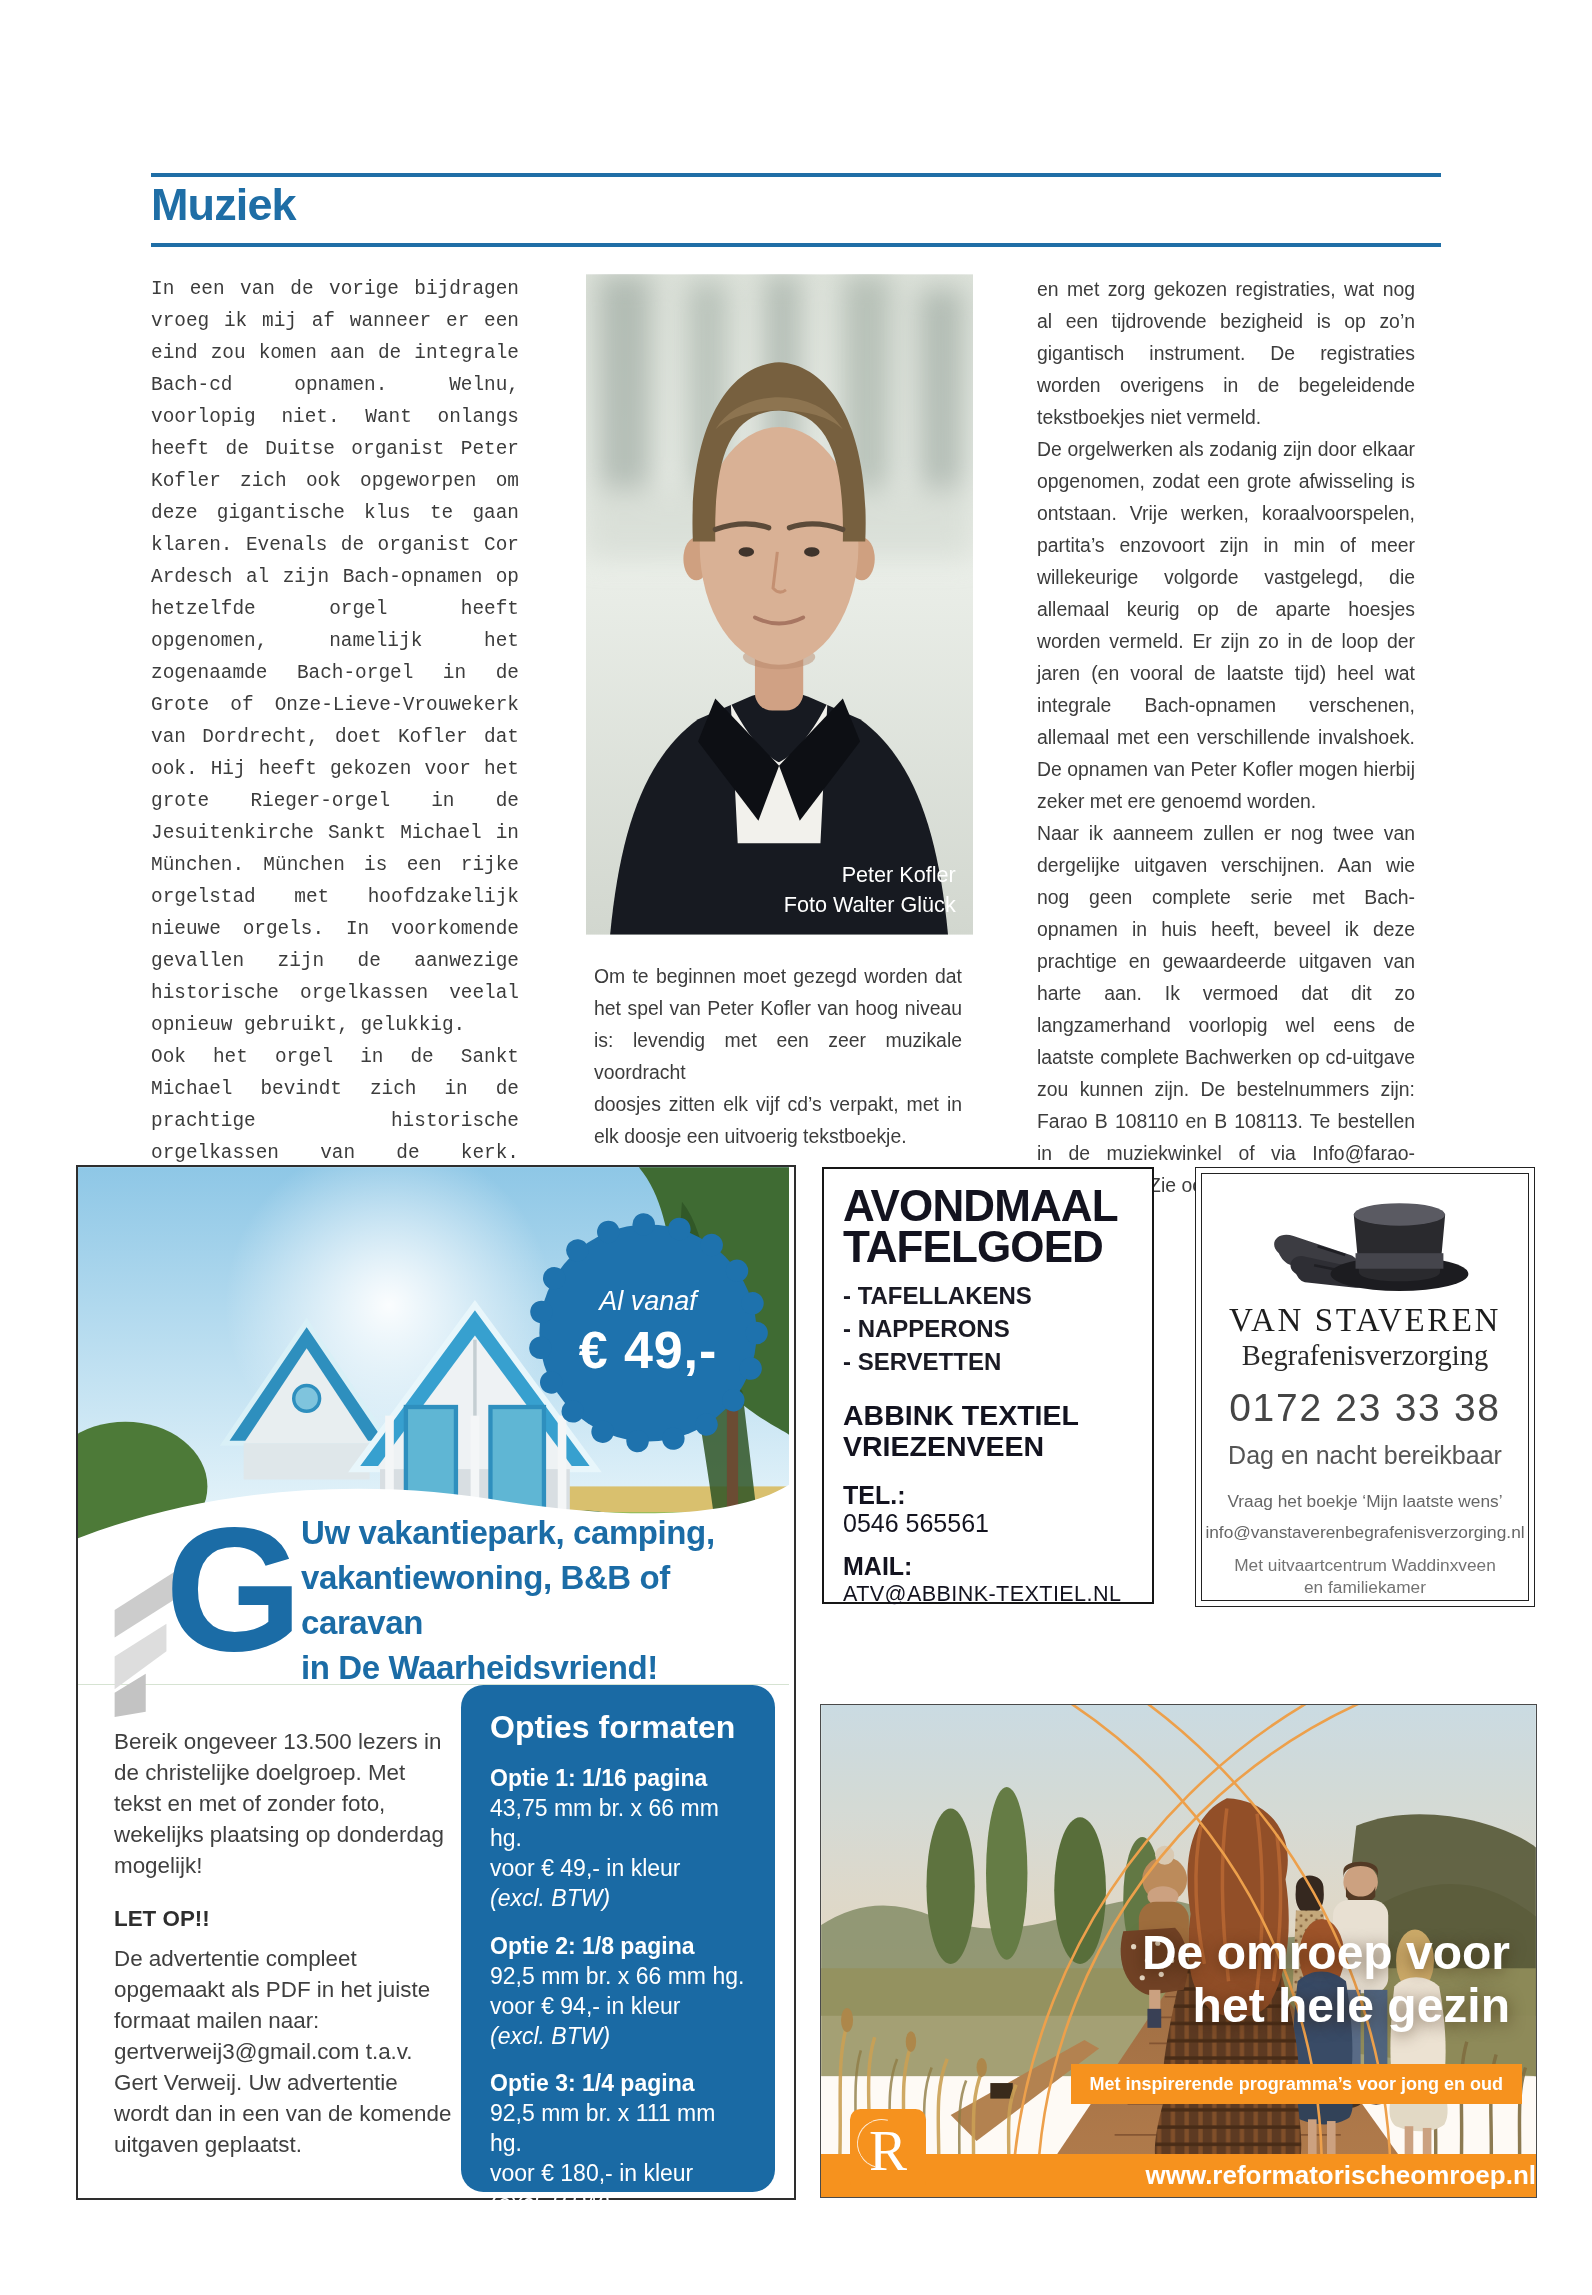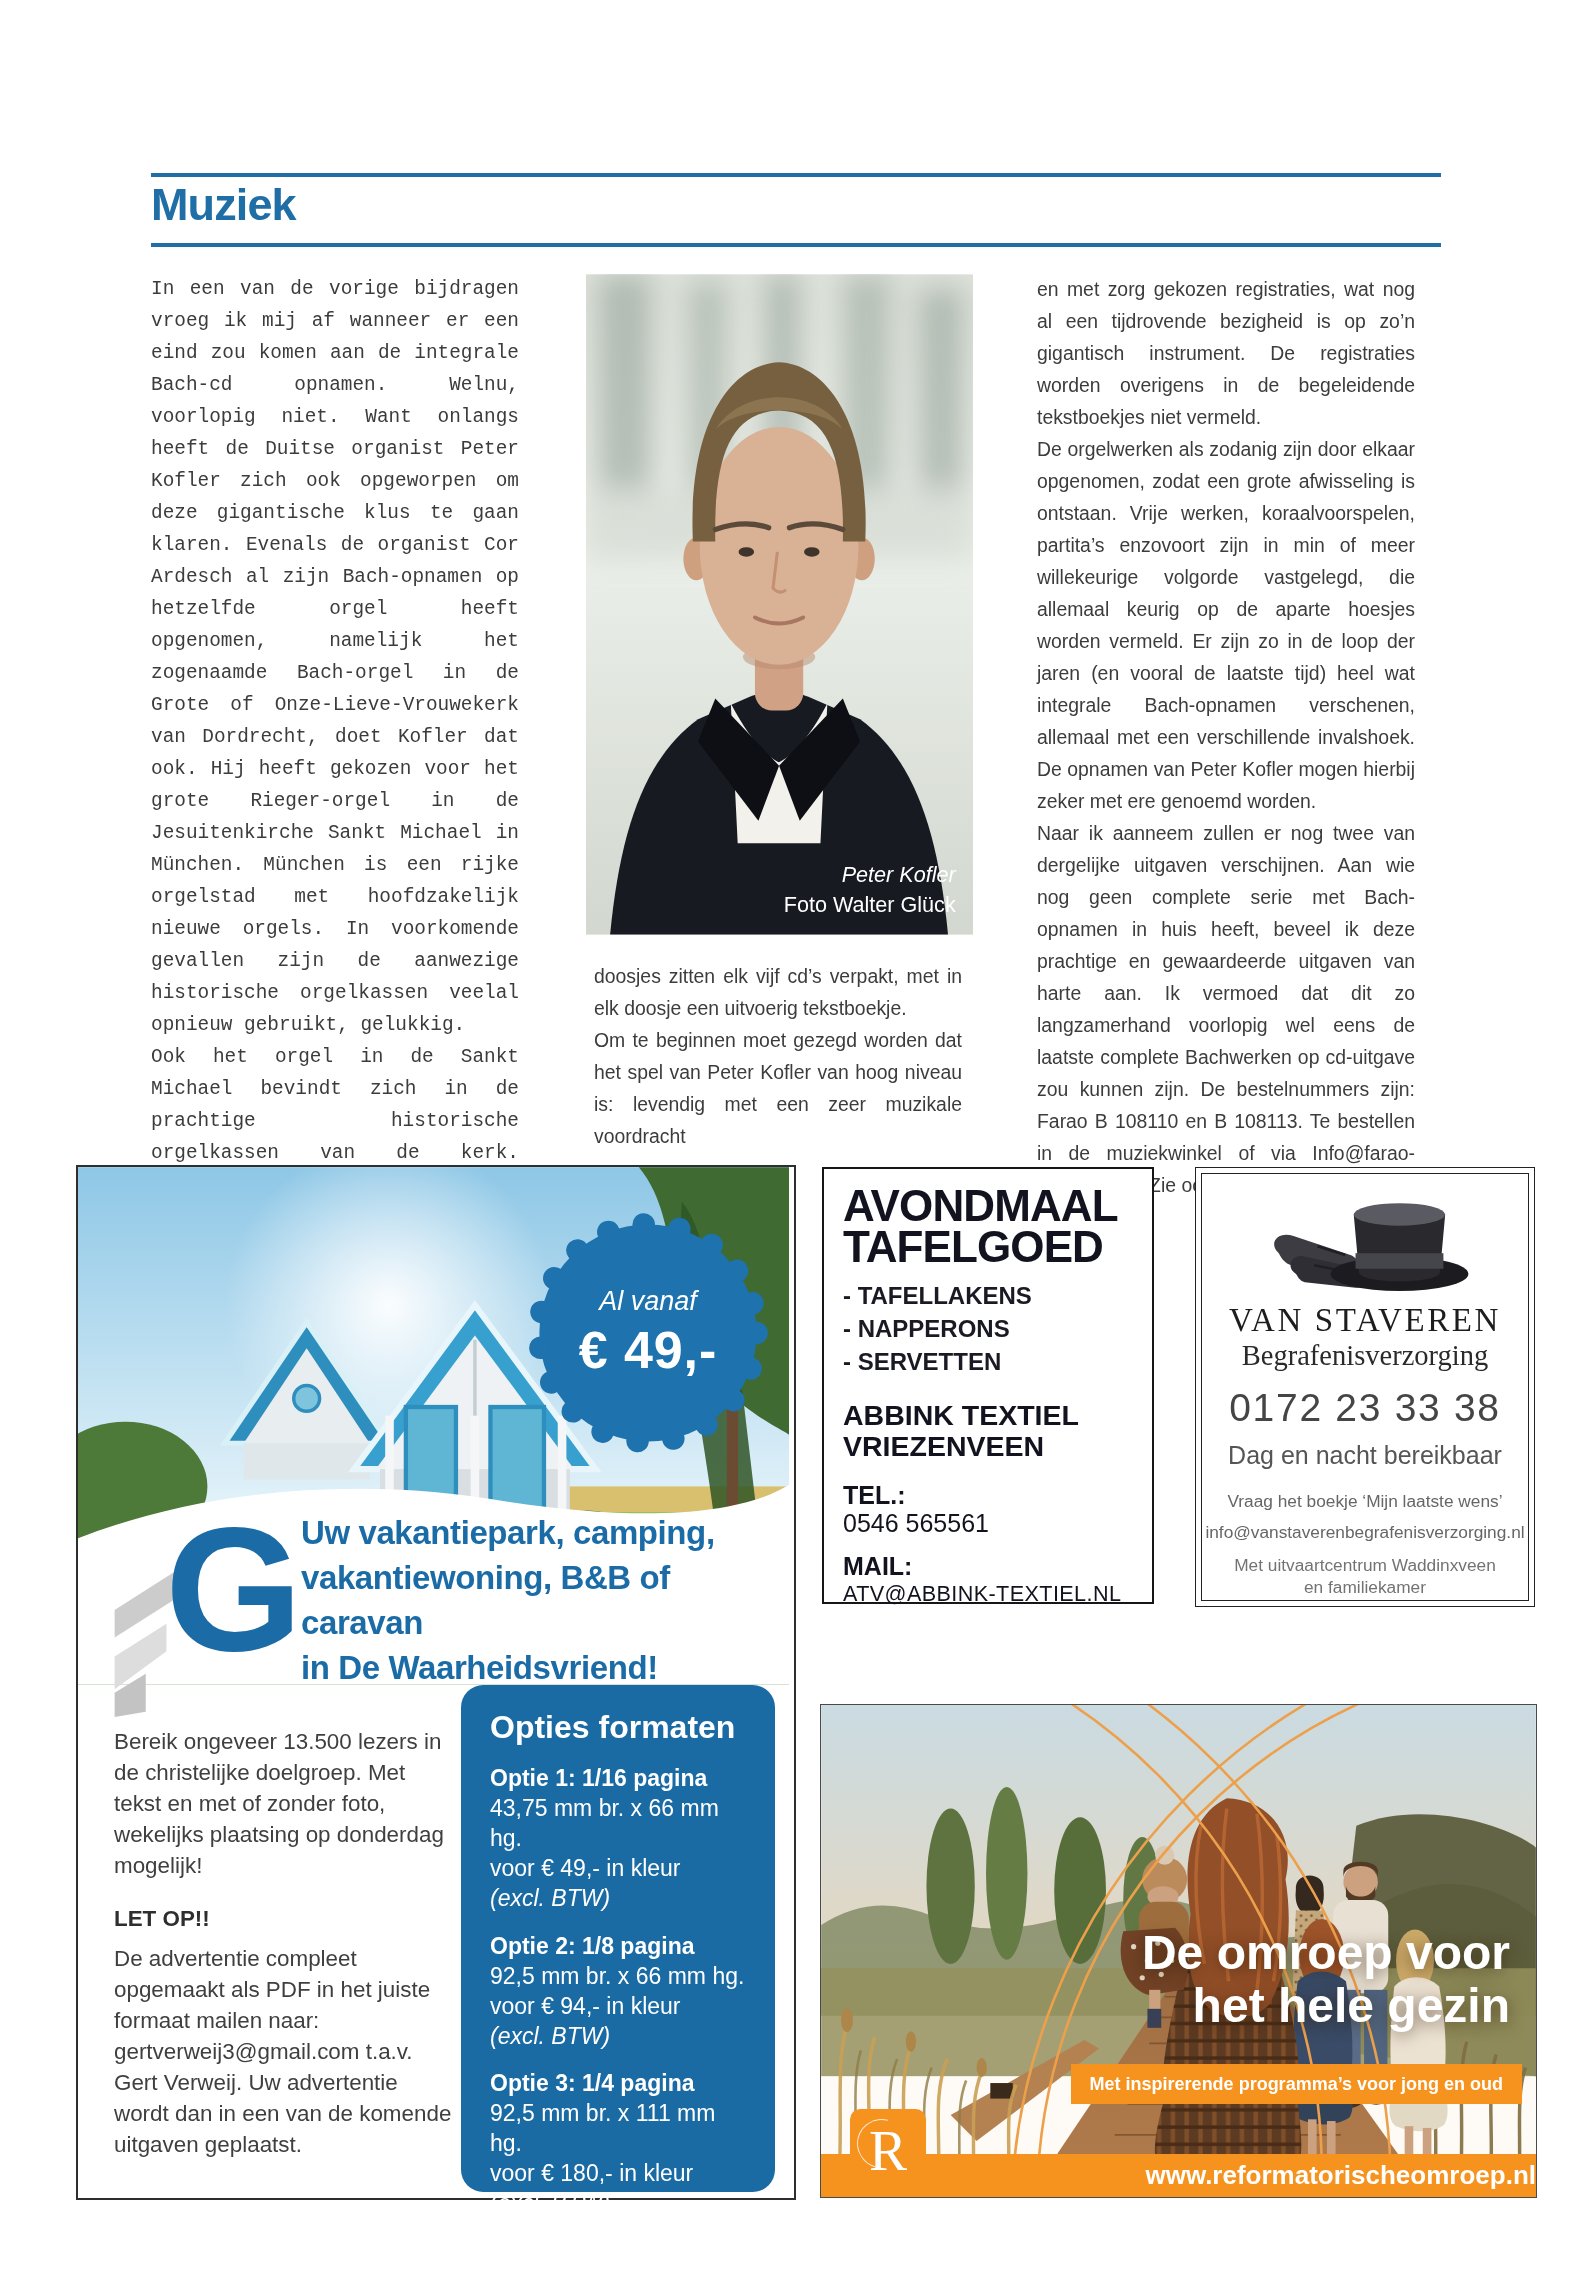--- a/index.html
+++ b/index.html
@@ -17,21 +17,21 @@
   .col p{margin:0;}
   .col-1{left:151px;width:368px;font-family:Liberation Mono, monospace;}
   .col-2-text{left:594px;width:368px;top:960px;}
   .col-3{left:1037px;width:378px;}
   .byline{font-weight:bold;text-align:right;color:#2d2d2d;margin-top:1.7px;}
   
   .figure{position:absolute;left:586px;top:274px;width:387px;height:661px;overflow:hidden;}
   .figure svg{display:block;}
   .fig-caption{position:absolute;right:17.3px;bottom:15.5px;text-align:right;color:#fff;
                font-size:21.6px;line-height:30px;}
-  .cap-name{font-style:italic;}
+  .cap-name{}
   
   .ad{position:absolute;background:#fff;}
   
   .ad-vakantie{left:76px;top:1165px;width:716px;height:1031px;border:2.6px solid #2e2e2e;}
   .vak-photo{position:absolute;left:0;top:0;width:711px;height:518px;}
   .vak-badge{position:absolute;left:445px;top:41px;width:250px;height:250px;}
   .vak-badge-text{position:absolute;left:0;top:0;width:250px;height:250px;display:flex;
                   flex-direction:column;align-items:center;justify-content:center;color:#fff;}
   .badge-line1{font-size:27px;font-style:italic;margin-bottom:3.5px;}
   .badge-line2{font-size:52px;font-weight:bold;letter-spacing:0.9px;}
@@ -153,22 +153,22 @@
       <path d="M222,322 L217,364 Q224,372 232,366" stroke="#c49072" stroke-width="3.5" fill="none"></path>
       <path d="M196,398 Q224,412 252,398" stroke="#a87662" stroke-width="4.5" fill="none" stroke-linecap="round"></path>
     </svg>
     <div class="fig-caption">
       <div class="cap-name">Peter Kofler</div>
       <div class="cap-credit">Foto Walter Glück</div>
     </div>
   </div>
 
   <div class="col col-2-text">
+    <p>Om te beginnen moet gezegd worden dat het spel van Peter Kofler van hoog niveau is: levendig met een zeer muzikale voordracht</p>
     <p>doosjes zitten elk vijf cd’s verpakt, met in elk doosje een uitvoerig tekstboekje.</p>
-    <p>Om te beginnen moet gezegd worden dat het spel van Peter Kofler van hoog niveau is: levendig met een zeer muzikale voordracht</p>
   </div>
 
   <div class="col col-3">
     <p>en met zorg gekozen registraties, wat nog al een tijdrovende bezigheid is op zo’n gigantisch instrument. De registraties worden overigens in de begeleidende tekstboekjes niet vermeld.</p>
     <p>De orgelwerken als zodanig zijn door elkaar opgenomen, zodat een grote afwisseling is ontstaan. Vrije werken, koraalvoorspelen, partita’s enzovoort zijn in min of meer willekeurige volgorde vastgelegd, die allemaal keurig op de aparte hoesjes worden vermeld. Er zijn zo in de loop der jaren (en vooral de laatste tijd) heel wat integrale Bach-opnamen verschenen, allemaal met een verschillende invalshoek. De opnamen van Peter Kofler mogen hierbij zeker met ere genoemd worden.</p>
     <p>Naar ik aanneem zullen er nog twee van dergelijke uitgaven verschijnen. Aan wie nog geen complete serie met Bach-opnamen in huis heeft, beveel ik deze prachtige en gewaardeerde uitgaven van harte aan. Ik vermoed dat dit zo langzamerhand voorlopig wel eens de laatste complete Bachwerken op cd-uitgave zou kunnen zijn. De bestelnummers zijn: Farao B 108110 en B 108113. Te bestellen in de muziekwinkel of via Info@farao-classics.de. (Zie ook farao-classics.de).</p>
     <div class="byline">M. Seijbel, Elburg</div>
   </div>
 
   <div class="ad ad-vakantie">

